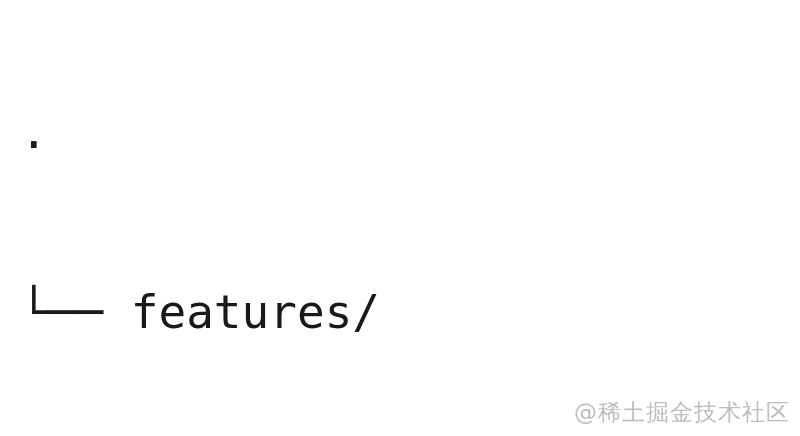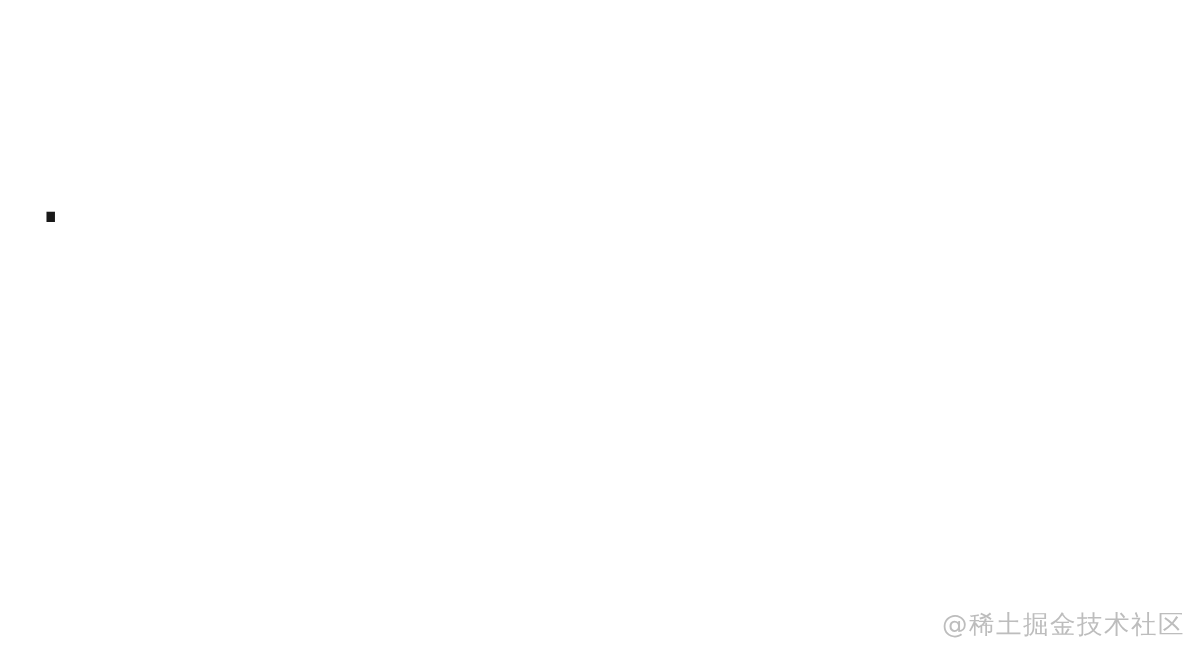--- a/index.html
+++ b/index.html
@@ -25,30 +25,31 @@
   }
   .tree-row {
     white-space: pre;
     height: 60px;
   }
   .watermark {
     position: absolute;
     right: 10px;
     bottom: 8px;
     font-family: "DejaVu Sans", "Liberation Sans", sans-serif;
-    font-size: 17px;
+    font-size: 23px;
     letter-spacing: 1px;
     color: var(--watermark, #bdbdbd);
   }
 </style>
 </head>
 <body>
 
 <div class="tree">
   <div class="tree-row"><span></span><span>.</span></div>
+  <div class="tree-row"><span>└── </span><span>features/</span></div>
   
   
   
   
   
 </div>
 
 <div class="watermark">@稀土掘金技术社区</div>
 
 </body></html>

